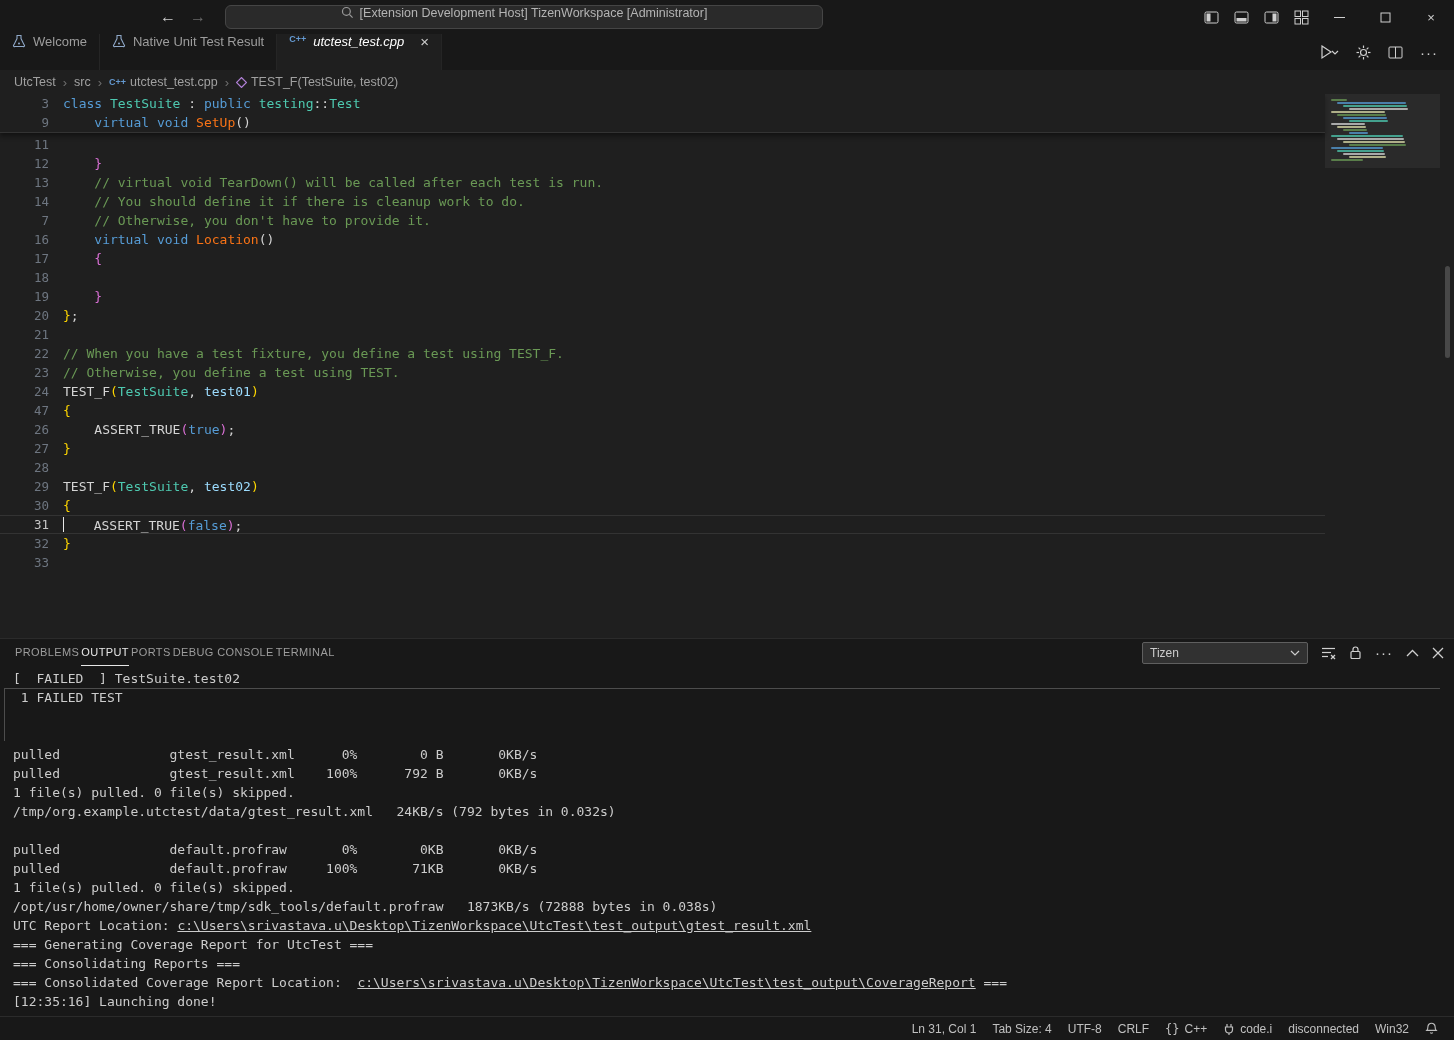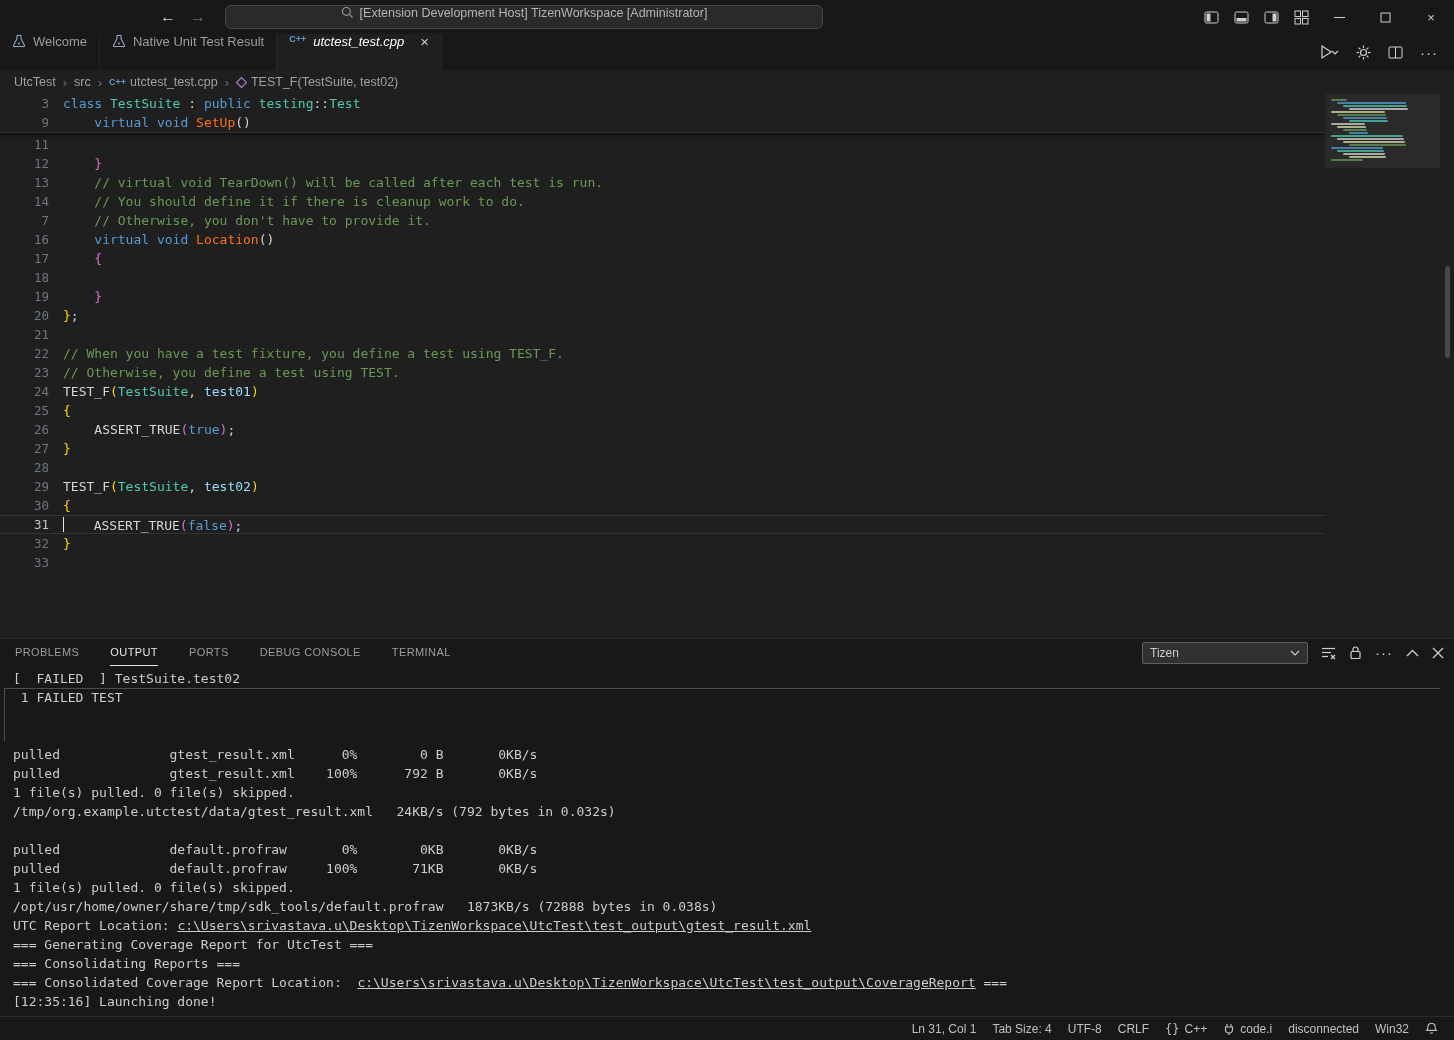--- a/index.html
+++ b/index.html
@@ -56,21 +56,21 @@
   .cursor { display:inline-block; width:0; border-left:1.6px solid #e8e8e8; height:15px;
     transform:translateY(2px); margin-right:-1.6px; }
   .minimap { position:absolute; top:0; right:14px; width:115px; height:100%; z-index:6; cursor:pointer; }
   .mslider { position:absolute; top:0; left:0; right:0; height:74px; background:rgba(255,255,255,0.05); }
   .mbar { height:2px; margin-bottom:1px; opacity:0.75; border-radius:1px; }
   .vthumb { position:absolute; right:4px; top:172px; width:5px; height:92px;
     background:rgba(121,121,121,0.45); border-radius:3px; z-index:7; cursor:pointer; }
 
   
   .panel { height:378px; background:#181818; border-top:1px solid #2b2b2b; }
-  .panel-header { height:27px; display:flex; align-items:center; padding:0 10px 0 15px; gap:31px; }
+  .panel-header { height:27px; display:flex; align-items:center; padding:0 10px 0 15px; gap:2px; }
   .ptab { font-size:11px; letter-spacing:0.4px; color:#9d9d9d; height:100%;
     display:flex; align-items:center; border-bottom:1px solid transparent; cursor:pointer; }
   .ptab.active { color:#e7e7e7; border-bottom-color:#e7e7e7; }
   .panel-controls { margin-left:auto; display:flex; align-items:center; gap:13px; }
   .channel-select { width:166px; height:22px; background:#313131; border:1px solid #5f5f5f;
     border-radius:2px; display:flex; align-items:center; justify-content:space-between;
     padding:0 7px; font-size:12px; color:#cccccc; cursor:pointer; }
   .p-icon { cursor:pointer; display:flex; align-items:center; color:#cfcfcf; }
   .panel-body { position:relative; height:351px; padding:3px 0 0 13px; color:#cccccc;
     font-family:"DejaVu Sans Mono", monospace; font-size:13px; line-height:19px; }
@@ -277,21 +277,21 @@
         </div>
         <div class="crow">
           <span class="ln">23</span>
           <span class="lc"><span class="cm">// Otherwise, you define a test using TEST.</span></span>
         </div>
         <div class="crow">
           <span class="ln">24</span>
           <span class="lc"><span class="df">TEST_F</span><span class="br">(</span><span class="ty">TestSuite</span><span class="df">, </span><span class="ar">test01</span><span class="br">)</span></span>
         </div>
         <div class="crow">
-          <span class="ln">25</span>
+          <span class="ln">47</span>
           <span class="lc"><span class="br">{</span></span>
         </div>
         <div class="crow">
           <span class="ln">26</span>
           <span class="lc"><span class="df">    </span><span class="df">ASSERT_TRUE</span><span class="pk">(</span><span class="kw">true</span><span class="pk">)</span><span class="df">;</span></span>
         </div>
         <div class="crow">
           <span class="ln">27</span>
           <span class="lc"><span class="br">}</span></span>
         </div>

